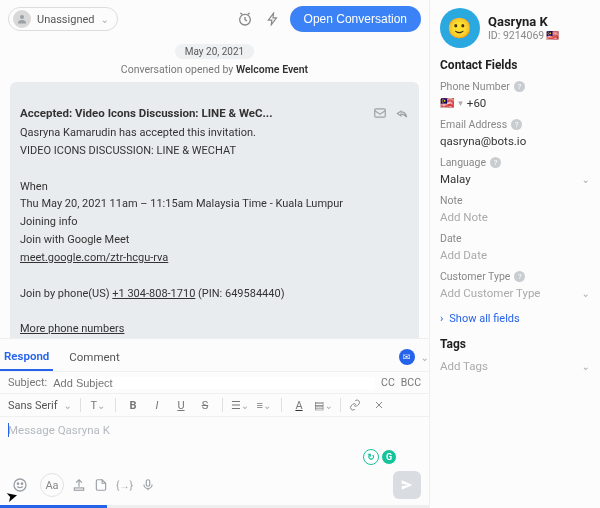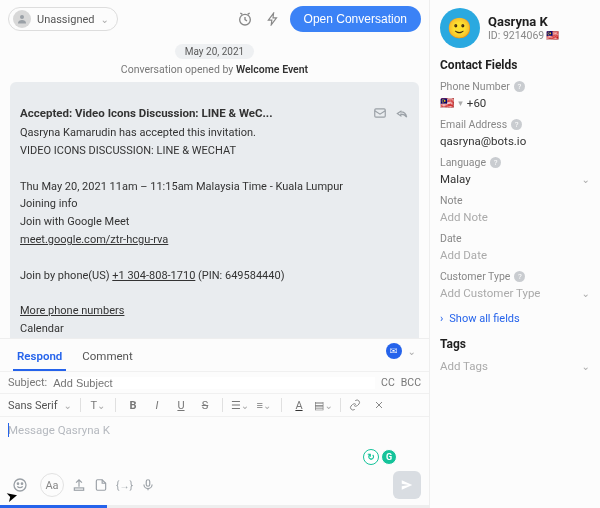--- a/index.html
+++ b/index.html
@@ -111,23 +111,23 @@
   .msg-actions { display: flex; gap: 8px; color: #888; }
   .msg-body p { margin-bottom: 3px; line-height: 1.35; }
   .msg-body .u { text-decoration: underline; }
   
   .composer {
     border-top: 1px solid #eee;
     padding-top: 4px;
   }
   .tabs {
     display: flex;
-    align-items: flex-start;
+    align-items: center;
     font-size: 11.5px;
-    padding: 0 13px;
+    padding: 0 0;
   }
   .tab {
     padding: 6px 4px;
     margin-right: 12px;
     color: #555;
     cursor: pointer;
   }
   .tab.active {
     color: #2563eb;
     font-weight: 600;
@@ -319,20 +319,21 @@
             <svg width="14" height="14" viewBox="0 0 24 24" fill="none" stroke="#9aa0a6" stroke-width="2">
                 <path d="M10 9l-6 4 6 4v-3c5 0 8 2 10 5-1-6-5-9-10-9V9z"></path>
               </svg>
           </span>
         </div>
       </div>
       <div class="msg-body">
         <p>Qasryna Kamarudin has accepted this invitation.</p>
         <p>VIDEO ICONS DISCUSSION: LINE &amp; WECHAT</p>
         <p>&nbsp;</p>
+        <p>When</p>
         <p>Thu May 20, 2021 11am – 11:15am Malaysia Time - Kuala Lumpur</p>
         <p>Joining info</p>
         <p>Join with Google Meet</p>
         <p><span class="u">meet.google.com/ztr-hcgu-rva</span></p>
         <p>&nbsp;</p>
         <p><span>Join by phone(US) </span><span class="u">+1 304-808-1710</span><span> (PIN: 649584440)</span></p>
         <p>&nbsp;</p>
         <p><span class="u">More phone numbers</span></p>
         <p>Calendar</p>
 

